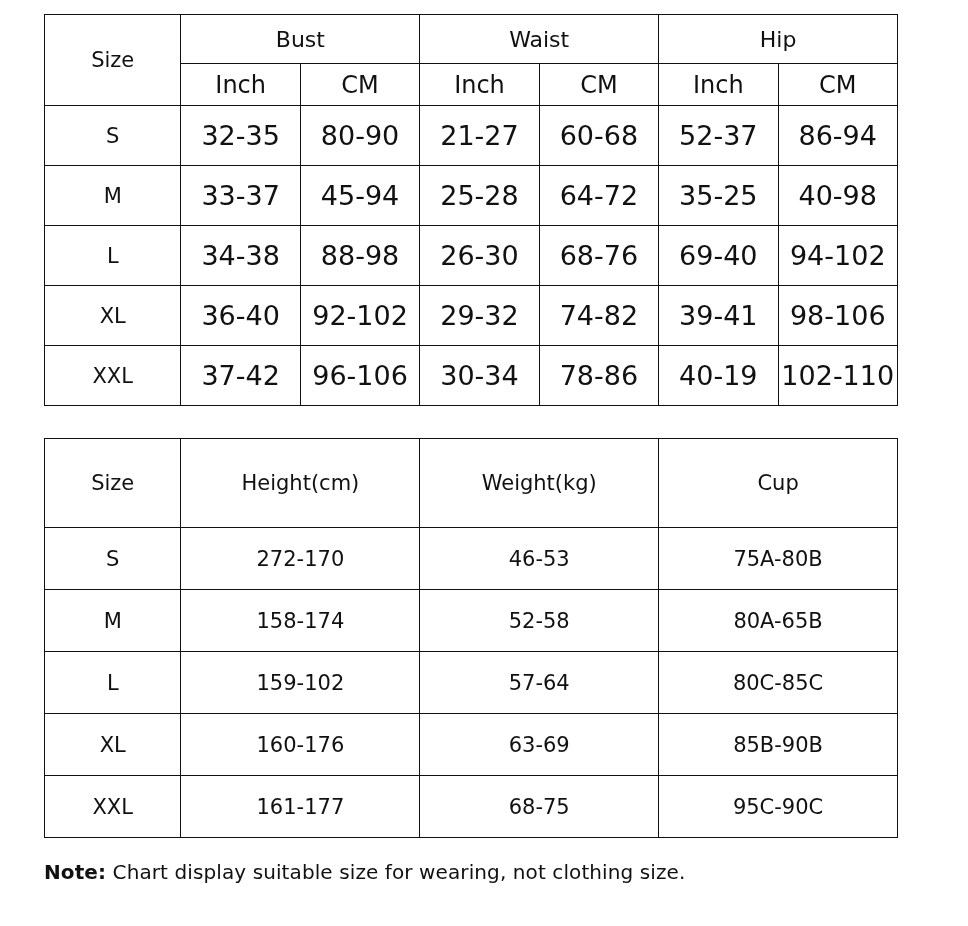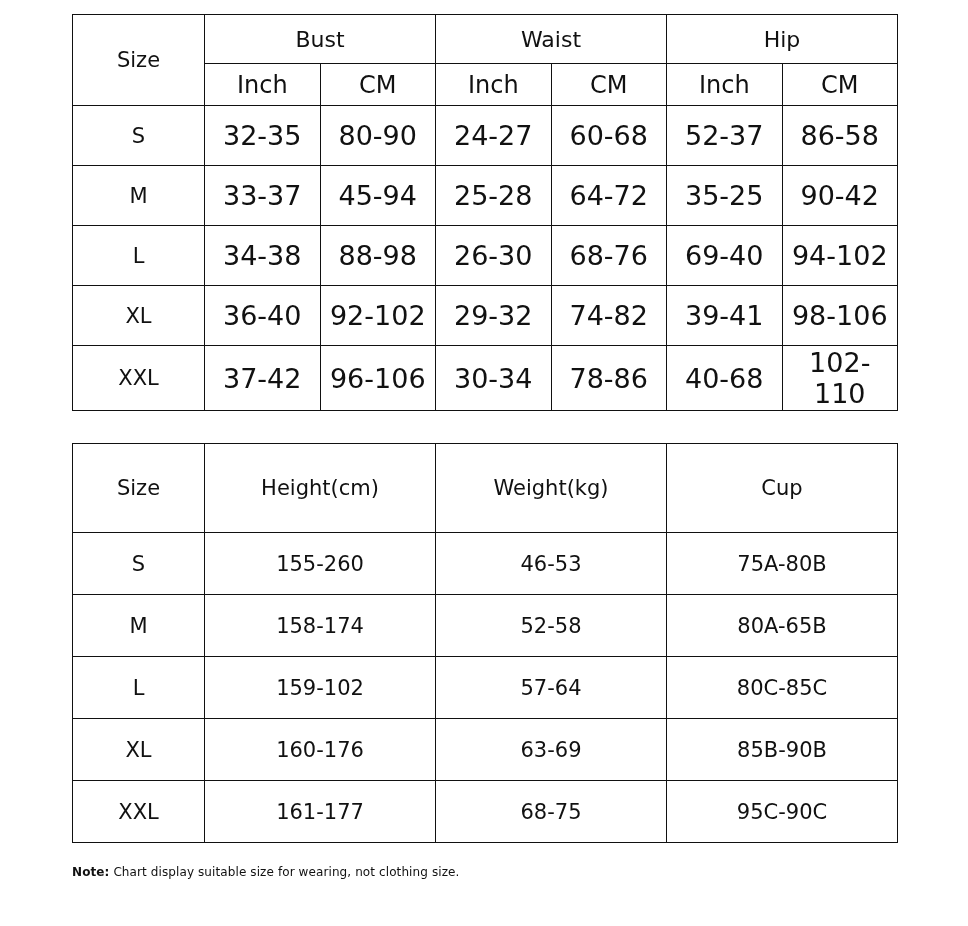--- a/index.html
+++ b/index.html
@@ -12,21 +12,21 @@
     height: 926px;
     font-family: "DejaVu Sans", sans-serif;
     color: #111111;
     position: relative;
     overflow: hidden;
   }
   .page {
     box-sizing: border-box;
     width: 968px;
     height: 914px;
-    padding: 14px 70px 0 72px;
+    padding: 14px 70px 0 44px;
   }
 
   table.size-table {
     border-collapse: collapse;
     width: 100%;
     table-layout: fixed;
   }
   table.size-table td,
   table.size-table th {
     border: 1px solid #111111;
@@ -67,21 +67,21 @@
     height: 59px;
     font-size: 21px;
   }
   #table-body .head {
     font-size: 21px;
     height: 86px;
   }
 
   .note {
     margin-top: 22px;
-    font-size: 12px;
+    font-size: 20px;
     color: #111111;
     letter-spacing: 0.1px;
   }
   .note .note-label {
     font-weight: bold;
   }
 </style>
 </head>
 <body>
 
@@ -110,33 +110,33 @@
         <td class="unit-head">Inch</td>
         <td class="unit-head">CM</td>
         <td class="unit-head">Inch</td>
         <td class="unit-head">CM</td>
       </tr>
 
       <tr>
         <td class="size-cell">S</td>
         <td>32-35</td>
         <td>80-90</td>
-        <td>24-27</td>
+        <td>21-27</td>
         <td>60-68</td>
         <td>52-37</td>
-        <td>86-58</td>
+        <td>86-94</td>
       </tr>
       <tr>
         <td class="size-cell">M</td>
         <td>33-37</td>
         <td>45-94</td>
         <td>25-28</td>
         <td>64-72</td>
         <td>35-25</td>
-        <td>90-42</td>
+        <td>40-98</td>
       </tr>
       <tr>
         <td class="size-cell">L</td>
         <td>34-38</td>
         <td>88-98</td>
         <td>26-30</td>
         <td>68-76</td>
         <td>69-40</td>
         <td>94-102</td>
       </tr>
@@ -148,21 +148,21 @@
         <td>74-82</td>
         <td>39-41</td>
         <td>98-106</td>
       </tr>
       <tr>
         <td class="size-cell">XXL</td>
         <td>37-42</td>
         <td>96-106</td>
         <td>30-34</td>
         <td>78-86</td>
-        <td>40-68</td>
+        <td>40-19</td>
         <td>102-110</td>
       </tr>
     </tbody>
   </table>
 
   <div class="spacer"></div>
 
   <table class="size-table" id="table-body">
     <colgroup>
       <col style="width:16.0%">
@@ -172,21 +172,21 @@
     </colgroup>
     <tbody>
       <tr>
         <td class="head">Size</td>
         <td class="head">Height(cm)</td>
         <td class="head">Weight(kg)</td>
         <td class="head">Cup</td>
       </tr>
       <tr>
         <td>S</td>
-        <td>155-260</td>
+        <td>272-170</td>
         <td>46-53</td>
         <td>75A-80B</td>
       </tr>
       <tr>
         <td>M</td>
         <td>158-174</td>
         <td>52-58</td>
         <td>80A-65B</td>
       </tr>
       <tr>

